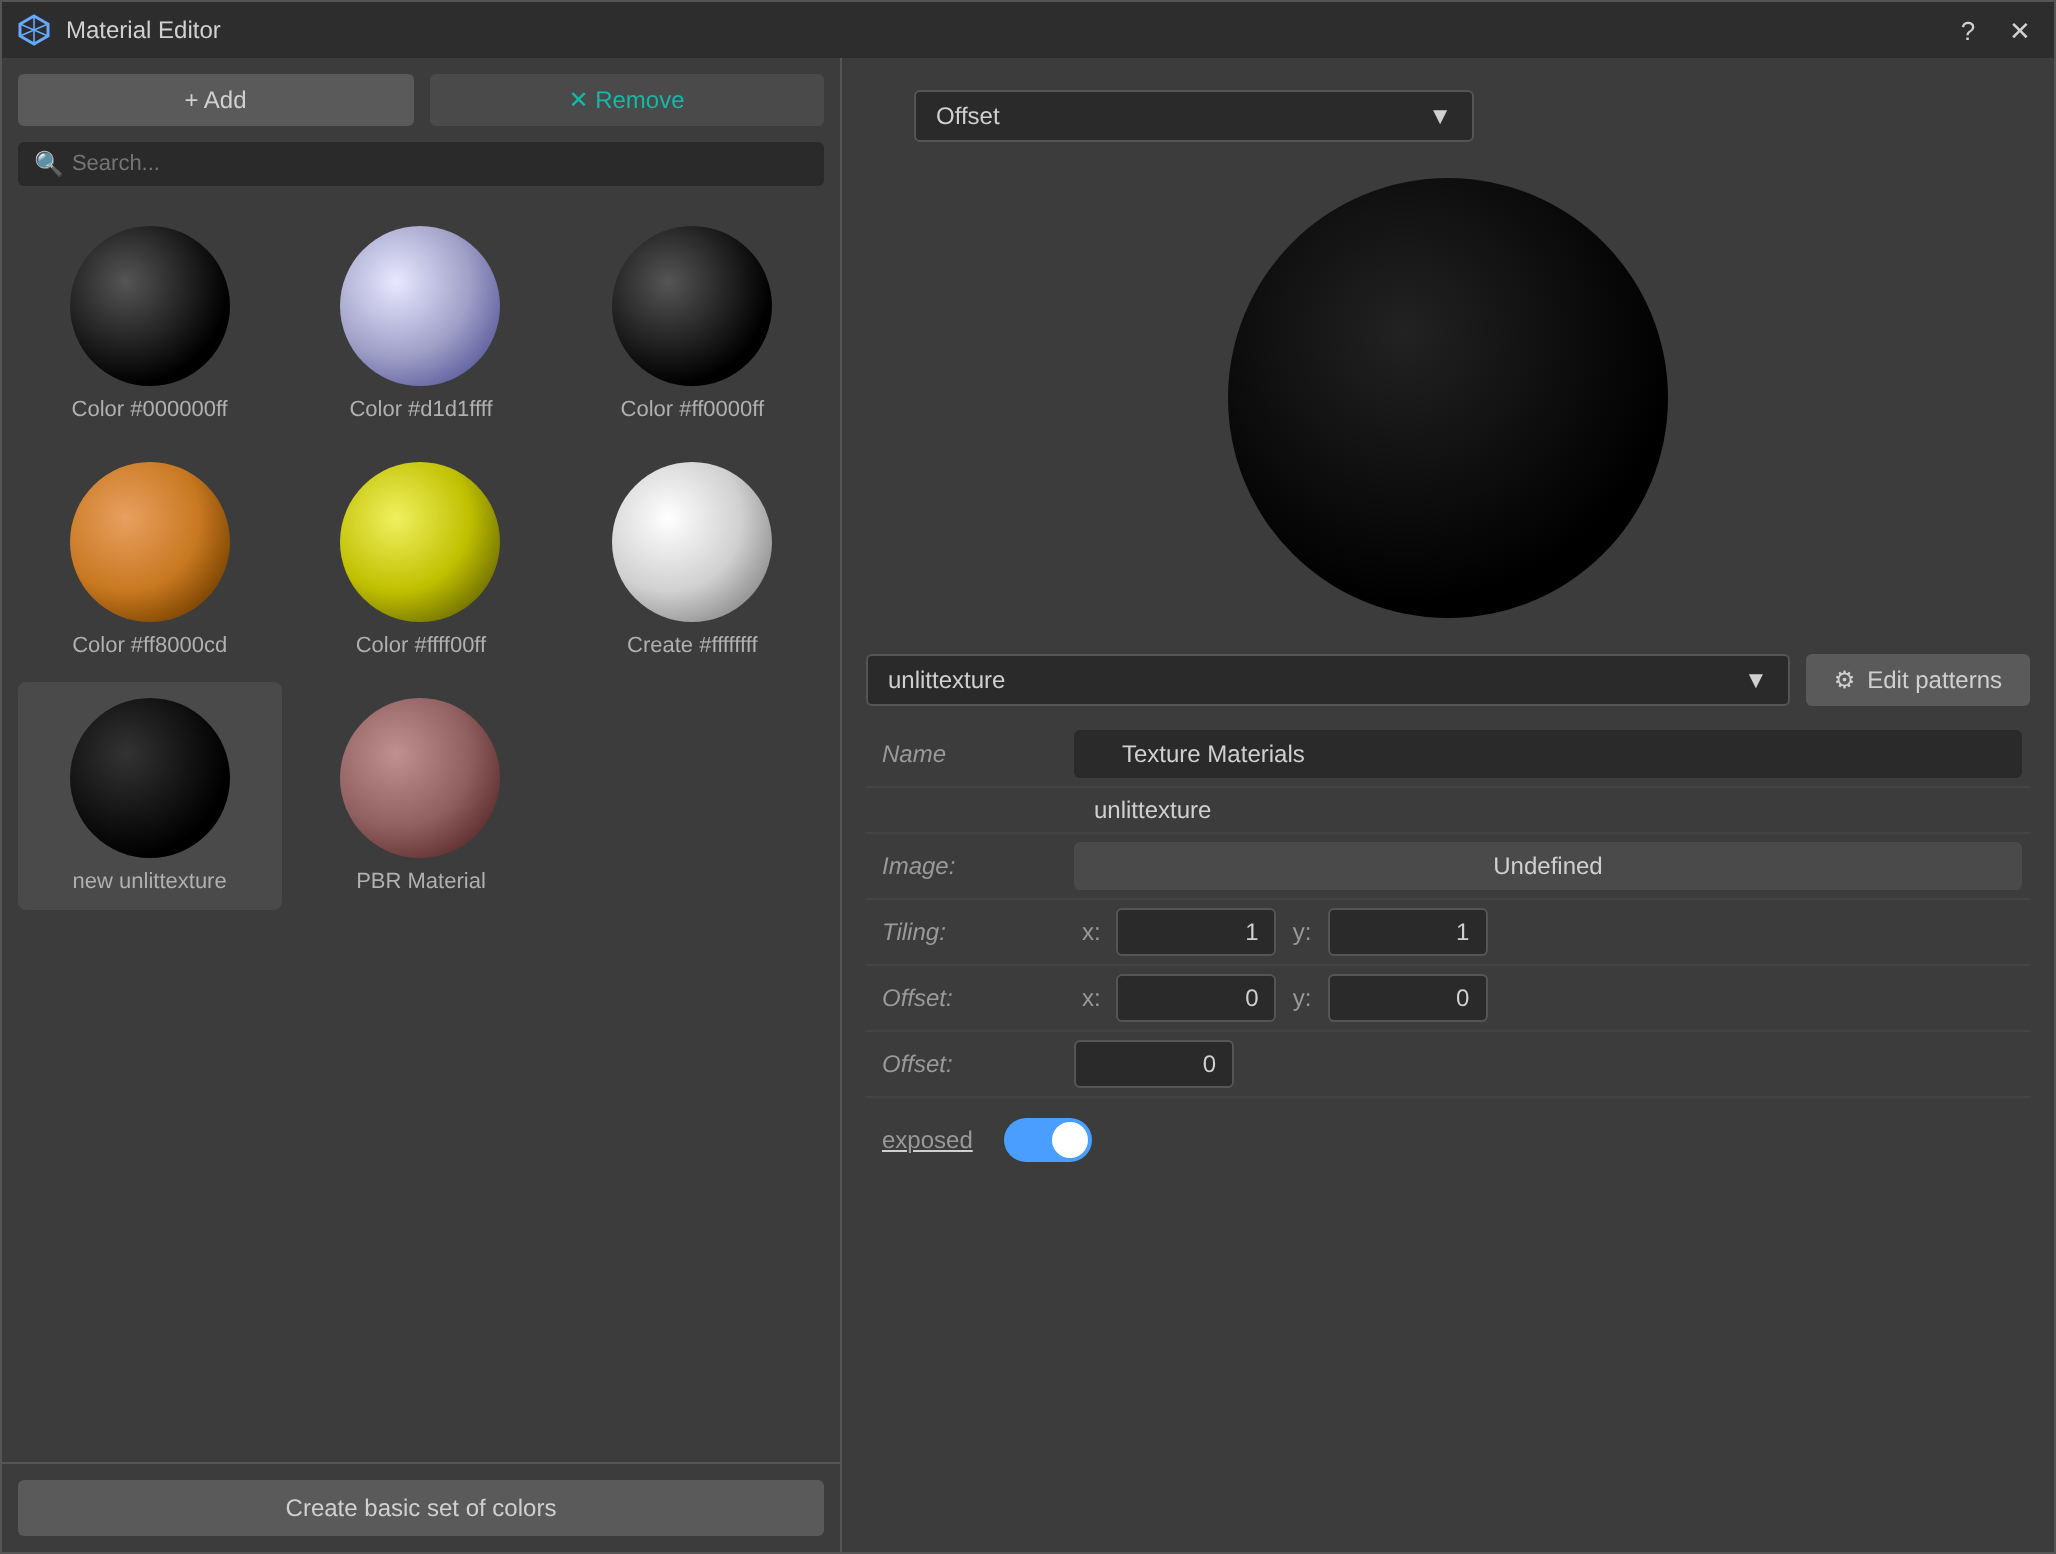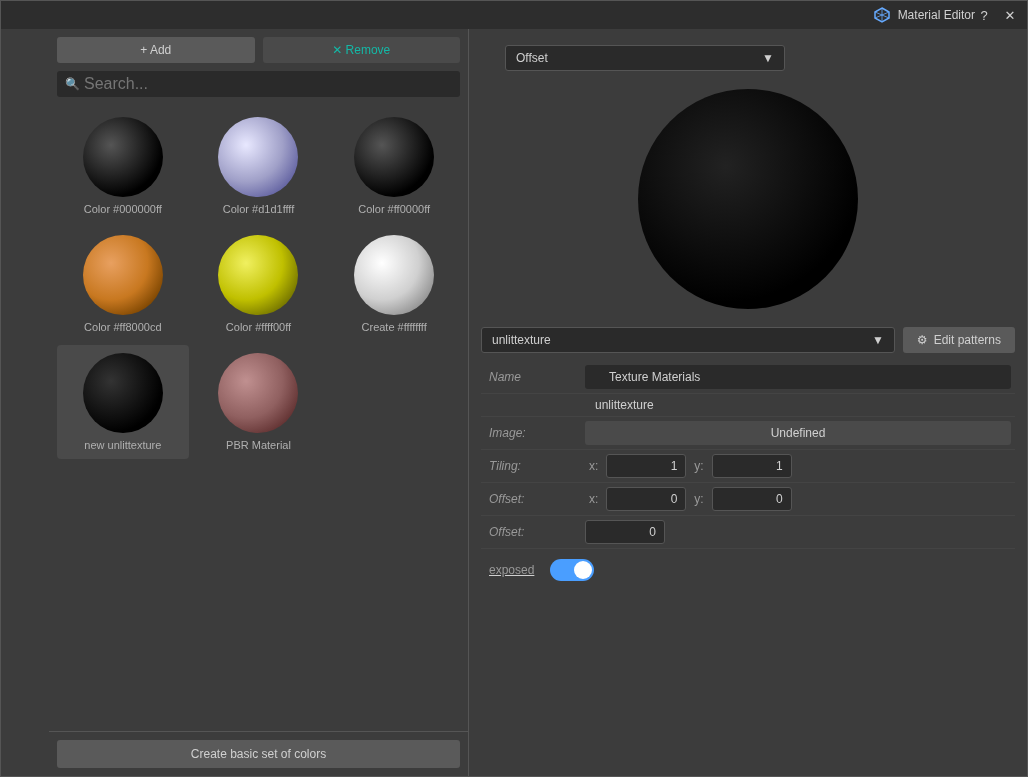--- a/index.html
+++ b/index.html
@@ -19,21 +19,21 @@
       display: flex;
       flex-direction: column;
       border: 1px solid #555;
     }
     .titlebar {
       background: #2d2d2d;
       height: 28px;
       display: flex;
       align-items: center;
       padding: 0 8px;
-      justify-content: flex-end;
+      justify-content: space-between;
       flex-shrink: 0;
     }
     .titlebar-left {
       display: flex;
       align-items: center;
       gap: 8px;
     }
     .titlebar-title {
       font-size: 12px;
       color: #d0d0d0;
@@ -56,21 +56,20 @@
       border: none;
     }
     .app-icon {
       width: 16px;
       height: 16px;
     }
     .main-content {
       display: flex;
       flex: 1;
       overflow: hidden;
-      margin-left: 48px;
     }
     
     .left-panel {
       width: 420px;
       flex-shrink: 0;
       background: #3c3c3c;
       display: flex;
       flex-direction: column;
       border-right: 1px solid #555;
     }
@@ -114,21 +113,21 @@
       background: #2a2a2a;
       border-radius: 3px;
       padding: 4px 8px;
       gap: 4px;
     }
     .search-bar input {
       background: none;
       border: none;
       outline: none;
       color: #888;
-      font-size: 16px;
+      font-size: 11px;
       flex: 1;
     }
     .material-grid {
       flex: 1;
       overflow-y: auto;
       padding: 4px 8px;
       display: grid;
       grid-template-columns: repeat(3, 1fr);
       gap: 4px;
       align-content: start;

